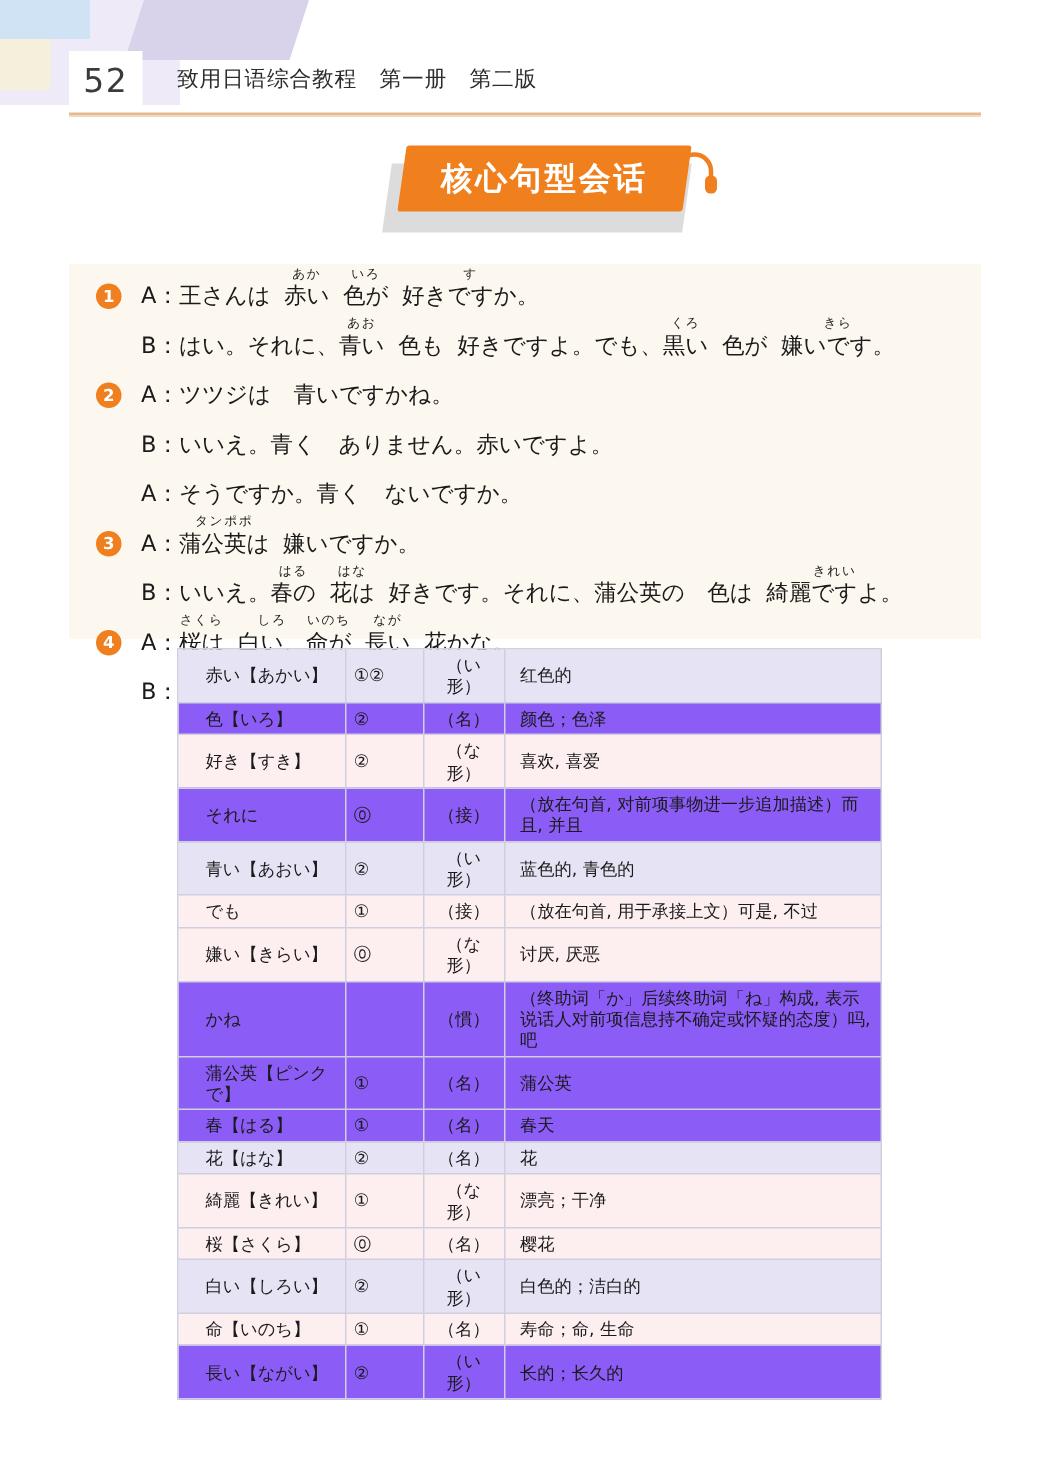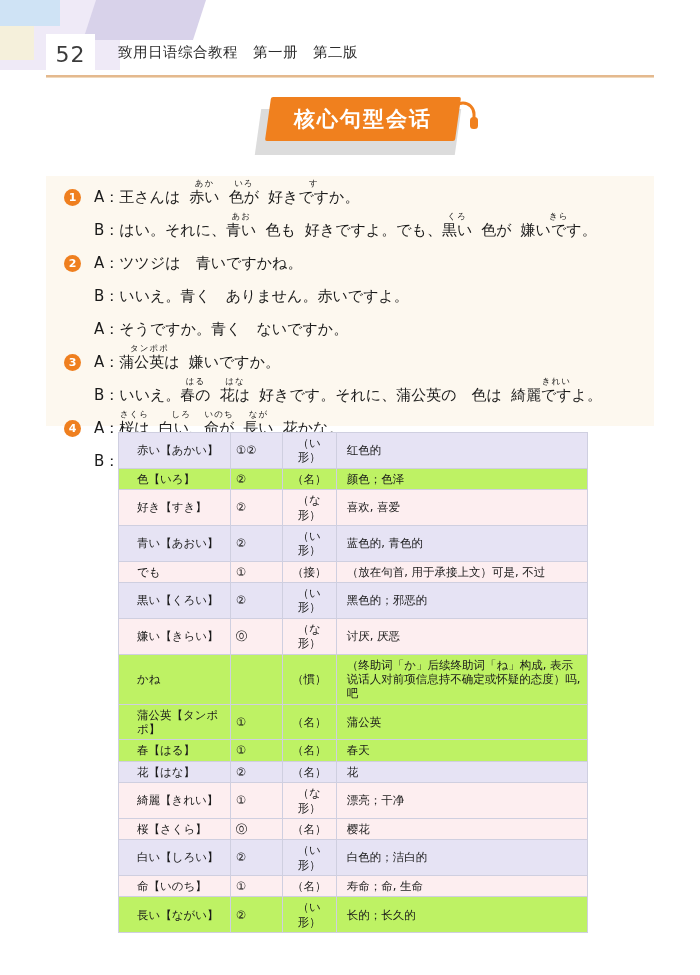--- a/index.html
+++ b/index.html
@@ -134,21 +134,21 @@
     vertical-align:middle;
     line-height:1.25;
   }
   .vocab td.c-word { width:112px;padding-left:18px; }
   .vocab td.c-acc  { width:52px; text-align:left; }
   .vocab td.c-pos  { width:54px; text-align:center; }
   .vocab td.c-mean { width:252px;padding-left:10px; }
 
   tr.rv td { background:#e6e3f4; }       
   tr.rp td { background:#fdeef0; }       
-  tr.rw td { background:#bef264; }       
+  tr.rw td { background:#8b5cf6; }       
   .vocab td.c-acc, .vocab td.c-pos { }
 </style>
 </head>
 <body>
 
 <div class="page">
 
   <div class="deco1"></div>
   <div class="deco2"></div>
   <div class="deco3"></div>
@@ -198,52 +198,52 @@
           <td class="c-acc">②</td>
           <td class="c-pos">（名）</td>
           <td class="c-mean">颜色；色泽</td>
         </tr>
         <tr class="rp">
           <td class="c-word">好き【すき】</td>
           <td class="c-acc">②</td>
           <td class="c-pos">（な形）</td>
           <td class="c-mean">喜欢, 喜爱</td>
         </tr>
+        <tr class="rw">
+          <td class="c-word">それに</td>
+          <td class="c-acc">⓪</td>
+          <td class="c-pos">（接）</td>
+          <td class="c-mean">（放在句首, 对前项事物进一步追加描述）而且, 并且</td>
+        </tr>
         <tr class="rv">
           <td class="c-word">青い【あおい】</td>
           <td class="c-acc">②</td>
           <td class="c-pos">（い形）</td>
           <td class="c-mean">蓝色的, 青色的</td>
         </tr>
         <tr class="rp">
           <td class="c-word">でも</td>
           <td class="c-acc">①</td>
           <td class="c-pos">（接）</td>
           <td class="c-mean">（放在句首, 用于承接上文）可是, 不过</td>
-        </tr>
-        <tr class="rv">
-          <td class="c-word">黒い【くろい】</td>
-          <td class="c-acc">②</td>
-          <td class="c-pos">（い形）</td>
-          <td class="c-mean">黑色的；邪恶的</td>
         </tr>
         <tr class="rp">
           <td class="c-word">嫌い【きらい】</td>
           <td class="c-acc">⓪</td>
           <td class="c-pos">（な形）</td>
           <td class="c-mean">讨厌, 厌恶</td>
         </tr>
         <tr class="rw">
           <td class="c-word">かね</td>
           <td class="c-acc"></td>
           <td class="c-pos">（慣）</td>
           <td class="c-mean">（终助词「か」后续终助词「ね」构成, 表示说话人对前项信息持不确定或怀疑的态度）吗, 吧</td>
         </tr>
         <tr class="rw">
-          <td class="c-word">蒲公英【タンポポ】</td>
+          <td class="c-word">蒲公英【ピンクで】</td>
           <td class="c-acc">①</td>
           <td class="c-pos">（名）</td>
           <td class="c-mean">蒲公英</td>
         </tr>
         <tr class="rw">
           <td class="c-word">春【はる】</td>
           <td class="c-acc">①</td>
           <td class="c-pos">（名）</td>
           <td class="c-mean">春天</td>
         </tr>

